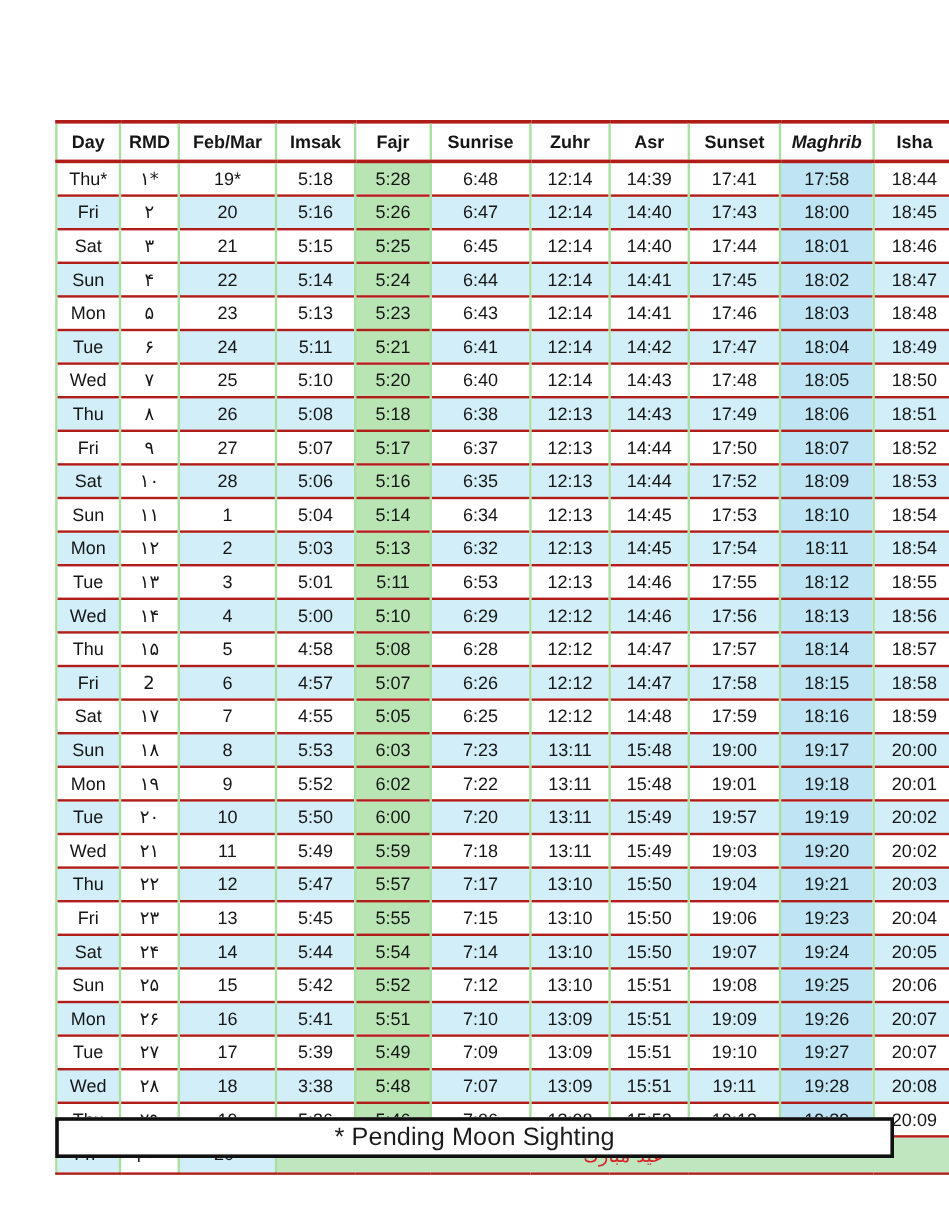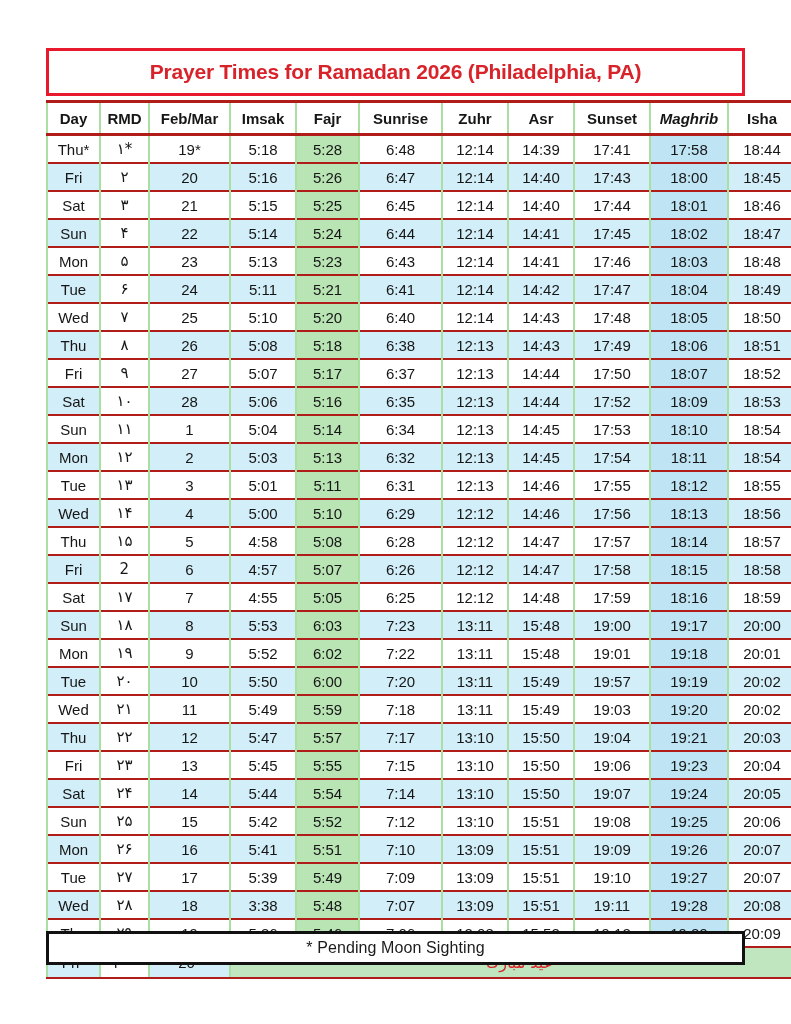--- a/index.html
+++ b/index.html
@@ -133,33 +133,30 @@
     width: 699px;
     height: 34px;
     box-sizing: border-box;
     border: 3px solid #111111;
     background: #ffffff;
     display: flex;
     align-items: center;
     justify-content: center;
   }
   .note-text {
-    font-size: 16px;
+    font-size: 21px;
     color: #1b1b1b;
     letter-spacing: 0.1px;
   }
 </style>
 </head>
 <body>
 
 <div id="page">
 
-  <div class="title-box">
-    <div class="title-text">Prayer Times for Ramadan 2026 (Philadelphia, PA)</div>
-  </div>
 
   <div class="table-wrap">
     <table class="prayer">
       <colgroup>
         <col class="c-day">
           <col class="c-rmd">
           <col class="c-fm">
           <col class="c-imsak">
         <col class="c-fajr">
           <col class="c-sunrise">
@@ -340,21 +337,21 @@
             <td class="shade">17:54</td>
             <td class="col-maghrib">18:11</td>
             <td class="shade">18:54</td>
           </tr>
           <tr>
             <td class="shade">Tue</td>
             <td class="col-white rmd-num">۱۳</td>
             <td class="shade">3</td>
             <td class="shade">5:01</td>
             <td class="col-fajr">5:11</td>
-            <td class="shade">6:31</td>
+            <td class="shade">6:53</td>
             <td class="shade">12:13</td>
             <td class="shade">14:46</td>
             <td class="shade">17:55</td>
             <td class="col-maghrib">18:12</td>
             <td class="shade">18:55</td>
           </tr>
           <tr class="row-alt">
             <td class="shade">Wed</td>
             <td class="col-white rmd-num">۱۴</td>
             <td class="shade">4</td>

